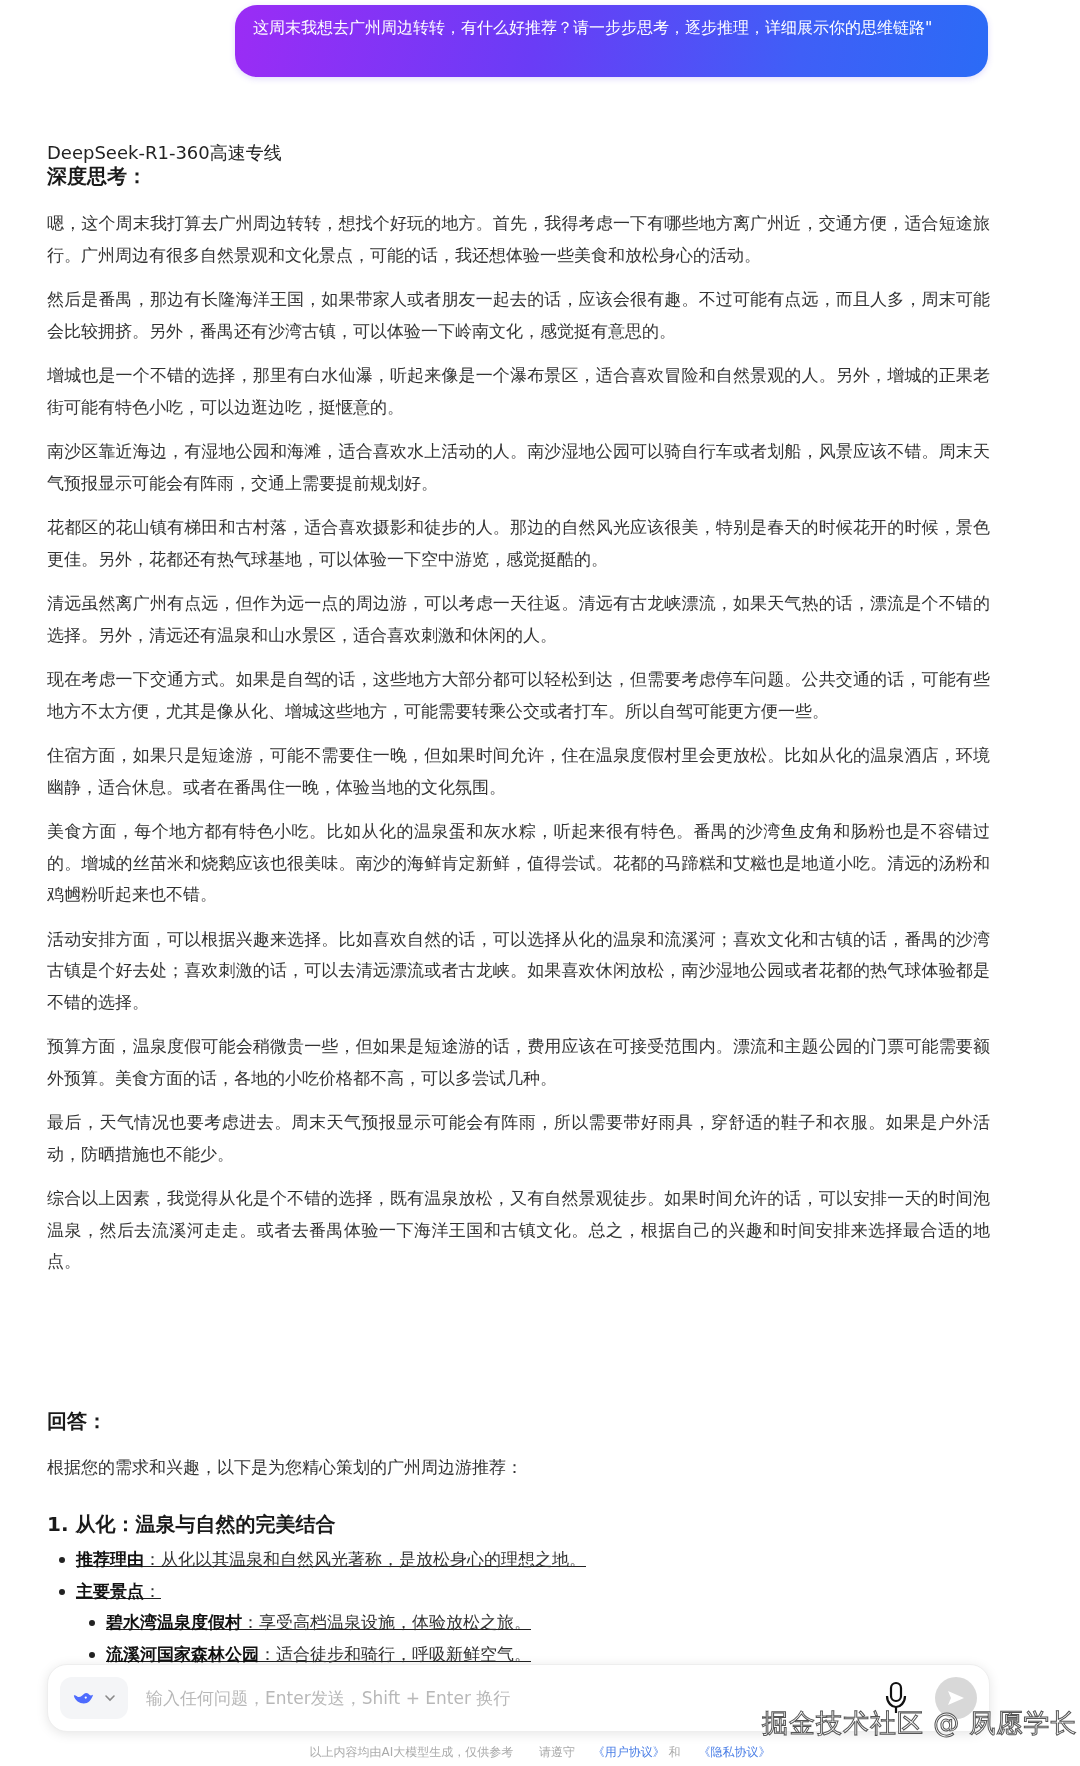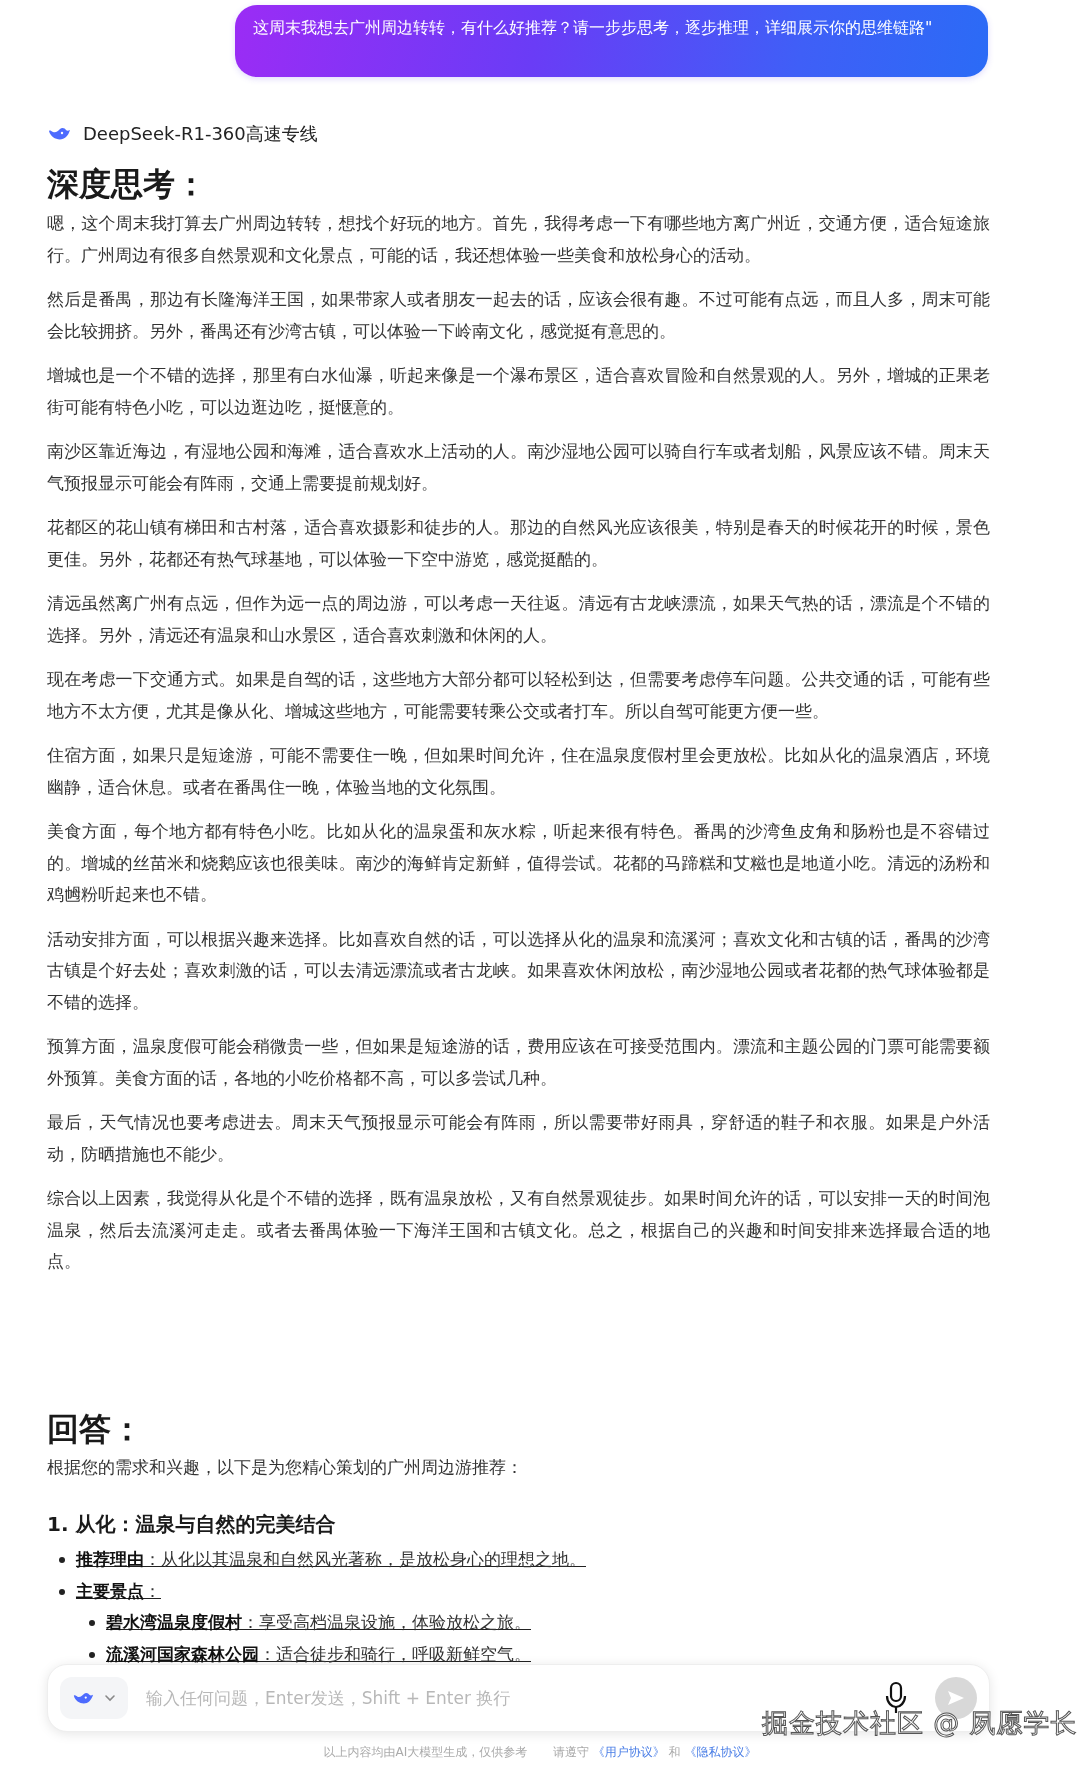--- a/index.html
+++ b/index.html
@@ -5,24 +5,24 @@
   * { box-sizing: border-box; margin: 0; padding: 0; }
   html, body { width: 1080px; height: 1766px; background: #ffffff; overflow: hidden; }
   body { position: relative; font-family: "DejaVu Sans", "Liberation Sans", sans-serif; color: #222; }
   .user-bubble {
     position: absolute; left: 235px; top: 5px; width: 753px; height: 72px;
     border-radius: 22px;
     background: linear-gradient(100deg, #9b2cf5 0%, #6a3cf6 40%, #3f5ff7 75%, #2b6bf6 100%);
     color: #fff; font-size: 16px; line-height: 24px; padding: 11px 18px;
     box-shadow: 0 2px 6px rgba(90,60,240,0.18);
   }
-  .model-header { position: absolute; left: 47px; top: 121px; height: 26px; display: flex; align-items: center; gap: 12px; }
+  .model-header { position: absolute; left: 47px; top: 121px; height: 26px; display: flex; align-items: center; gap: 20px; flex-direction: column; }
   .model-name { font-size: 18px; color: #222; }
   .logo { width: 24px; height: 18px; display: inline-block; }
-  .section-title { position: absolute; left: 47px; font-size: 32px; font-weight: bold; color: #1a1a1a; }
+  .section-title { position: absolute; left: 47px; font-size: 20px; font-weight: bold; color: #1a1a1a; }
   .content { position: absolute; left: 47px; width: 943px; }
   .think p { font-size: 17px; line-height: 31.5px; color: #333; margin-bottom: 13px; text-align: justify; }
   .answer { position: absolute; left: 47px; width: 943px; }
   .answer .intro { font-size: 17px; line-height: 30px; color: #333; }
   .answer h3 { font-size: 20px; font-weight: bold; margin-top: 28px; color: #1a1a1a; line-height: 28px; }
   .answer ul { list-style: none; text-decoration: underline; }
   .answer li { position: relative; font-size: 17px; line-height: 31.5px; color: #333; padding-left: 29px; }
   .answer li::before { content: ""; position: absolute; left: 12px; top: 13px; width: 6px; height: 6px; border-radius: 50%; background: #222; }
   .answer li.sub { padding-left: 59px; }
   .answer li.sub::before { left: 42px; }
@@ -34,21 +34,21 @@
     box-shadow: 0 2px 12px rgba(0,0,0,0.10); border: 1px solid #eee;
     display: flex; align-items: center; padding: 0 12px;
   }
   .model-switch { width: 68px; height: 42px; border-radius: 12px; background: #f4f5f7; display: flex; align-items: center; justify-content: center; gap: 10px; }
   .input-field { flex: 1; border: none; outline: none; font-size: 17px; color: #4d7c0f; margin-left: 18px; background: transparent; font-family: "DejaVu Sans", "Liberation Sans", sans-serif; }
   .input-field::placeholder { color: #b8b8b8; }
   .mic { width: 22px; height: 34px; margin-right: 28px; }
   .send { width: 42px; height: 42px; border-radius: 50%; background: #d8d8d8; display: flex; align-items: center; justify-content: center; }
   .footer { position: absolute; left: 0; top: 1744px; width: 1080px; text-align: center; font-size: 12px; color: #aaa; }
   .footer .gap { display: inline-block; width: 18px; }
-  .footer a { color: #4a7ee6; text-decoration: none; }
+  .footer a { color: #4a7ee6; text-decoration: none; margin-left: 14px; }
   .watermark { position: absolute; left: 762px; top: 1706px; font-size: 26px; color: #fff; -webkit-text-stroke: 1px #555; letter-spacing: 1px; font-family: "DejaVu Sans", sans-serif; }
 </style>
 </head>
 <body>
 
 <div class="user-bubble">
   <span>这周末我想去广州周边转转，有什么好推荐？请一步步思考，逐步推理，详细展示你的思维链路"</span>
 </div>
 
 <div class="model-header">

